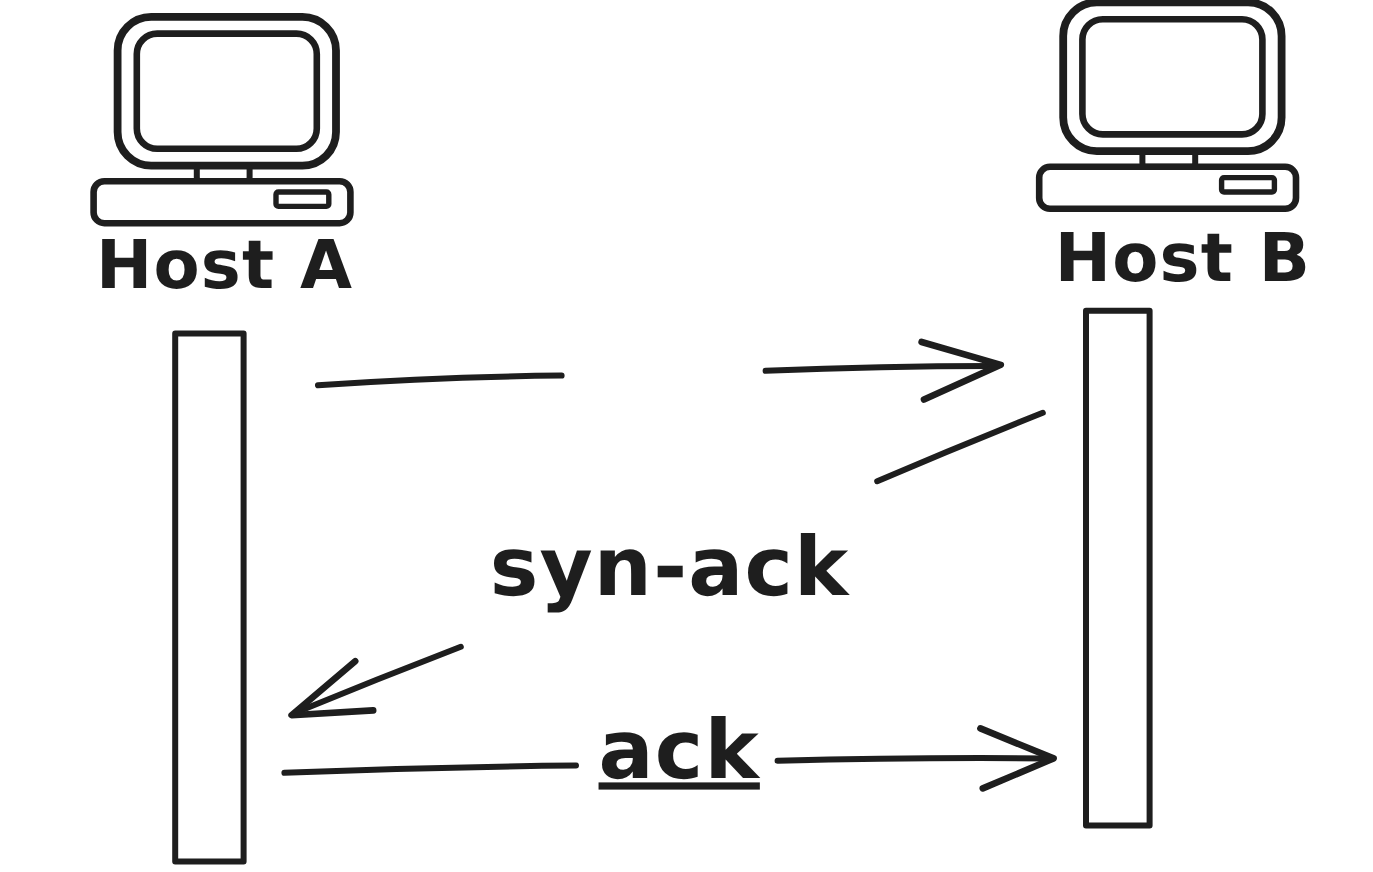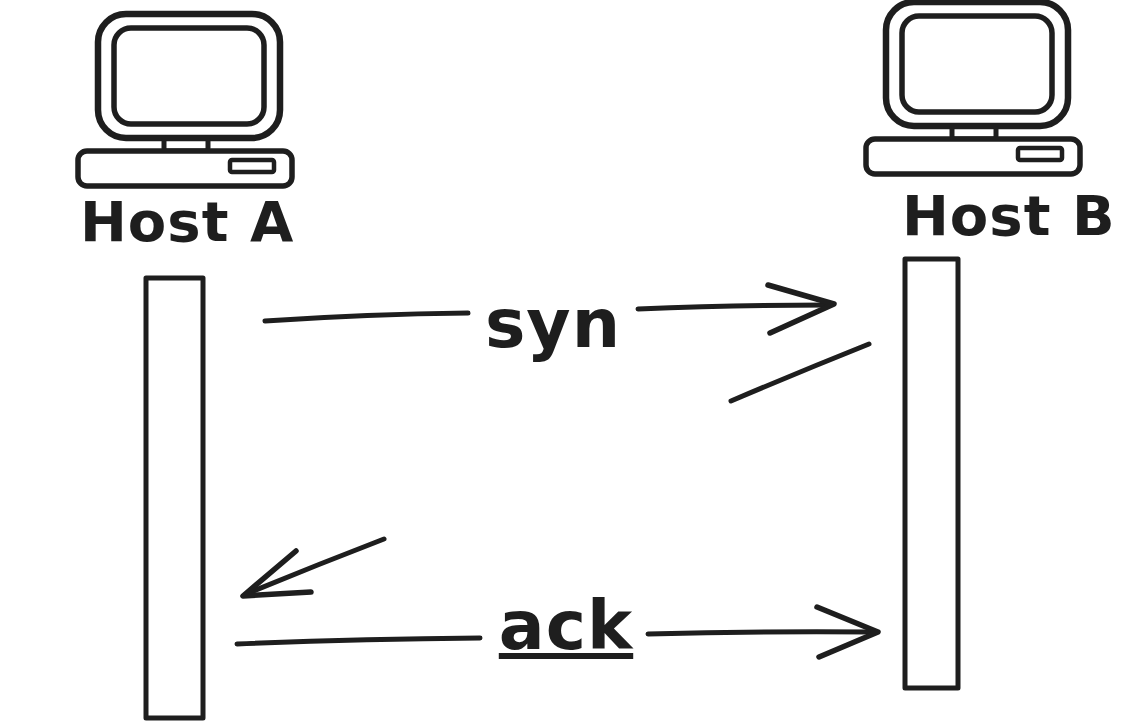--- a/index.html
+++ b/index.html
@@ -76,20 +76,20 @@
     <g>
       <use href="#computer-shape" x="78" y="14"></use>
     </g>
     <g>
       <use href="#computer-shape" x="866" y="2"></use>
     </g>
   </svg>
 
   <div class="label host-label" style="left:80px;  top:194px;">Host A</div>
 
-  <div class="label host-label" style="left:902px; top:188px;">Host B</div>
+  <div class="label host-label" style="left:879px; top:188px;">Host B</div>
 
-  <div class="label msg-label" style="left:553px; top:290px;">syn</div>
 
+  <div class="label msg-label" style="left:558px; top:440px;">syn-ack</div>
 
   <div class="label msg-label" style="left:566px; top:592px;text-decoration:underline;">ack</div>
 
 </div>
 
 </body></html>

